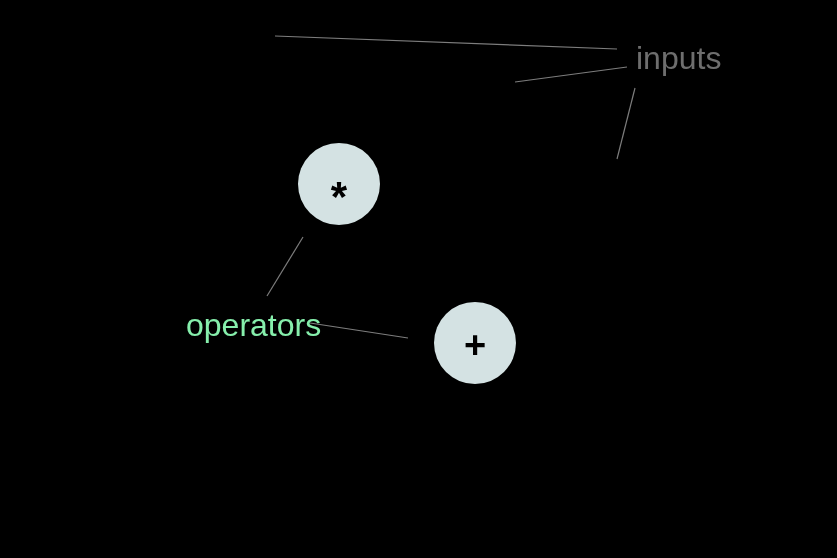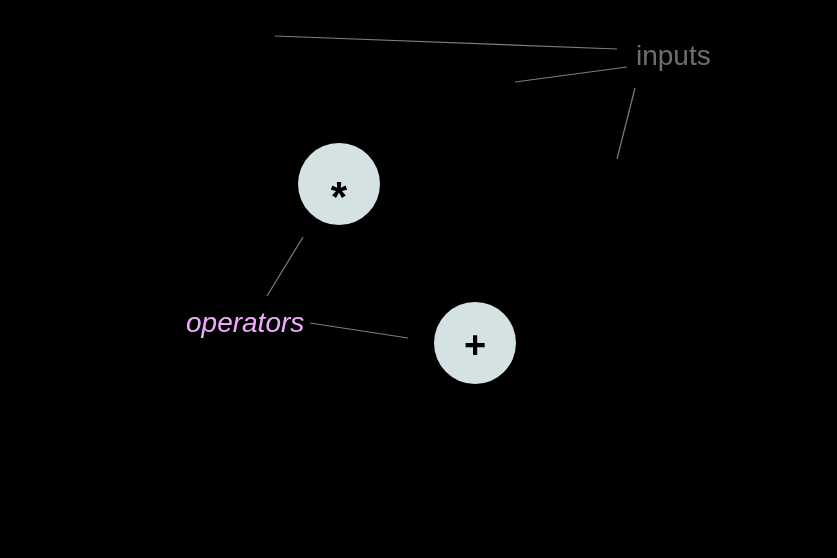--- a/index.html
+++ b/index.html
@@ -34,21 +34,21 @@
     font-weight: bold;
     font-size: 42px;
     line-height: 1;
     color: #000000;
   }
   
   .node.node-multiply .symbol { transform: translateY(0.30em); }
   .node.node-add .symbol { transform: translateY(0.04em); font-size: 38px; }
   .diagram-label {
     position: absolute;
-    font-size: 28px;
+    font-size: 32px;
     line-height: 1;
     white-space: nowrap;
   }
 </style>
 </head>
 <body>
 
 <div class="canvas">
 
   <svg class="leader-svg" viewBox="0 0 837 558" xmlns="http://www.w3.org/2000/svg">
@@ -62,15 +62,15 @@
   <div class="node node-multiply" style="left: 298px; top: 143px; width: 82px; height: 82px; background: rgb(212, 226, 227);">
     <span class="symbol">*</span>
   </div>
 
   <div class="node node-add" style="left: 434px; top: 302px; width: 82px; height: 82px; background: rgb(212, 226, 227);">
     <span class="symbol">+</span>
   </div>
 
   <div class="diagram-label" style="left: 636px; top: 42px; color: rgb(110, 110, 110);">inputs</div>
 
-  <div class="diagram-label" style="left: 186px; top: 309px; color: #f0abfc; font-style: italic;">operators</div>
+  <div class="diagram-label" style="left: 186px; top: 309px; color: #86efac;">operators</div>
 
 </div>
 
 </body></html>

